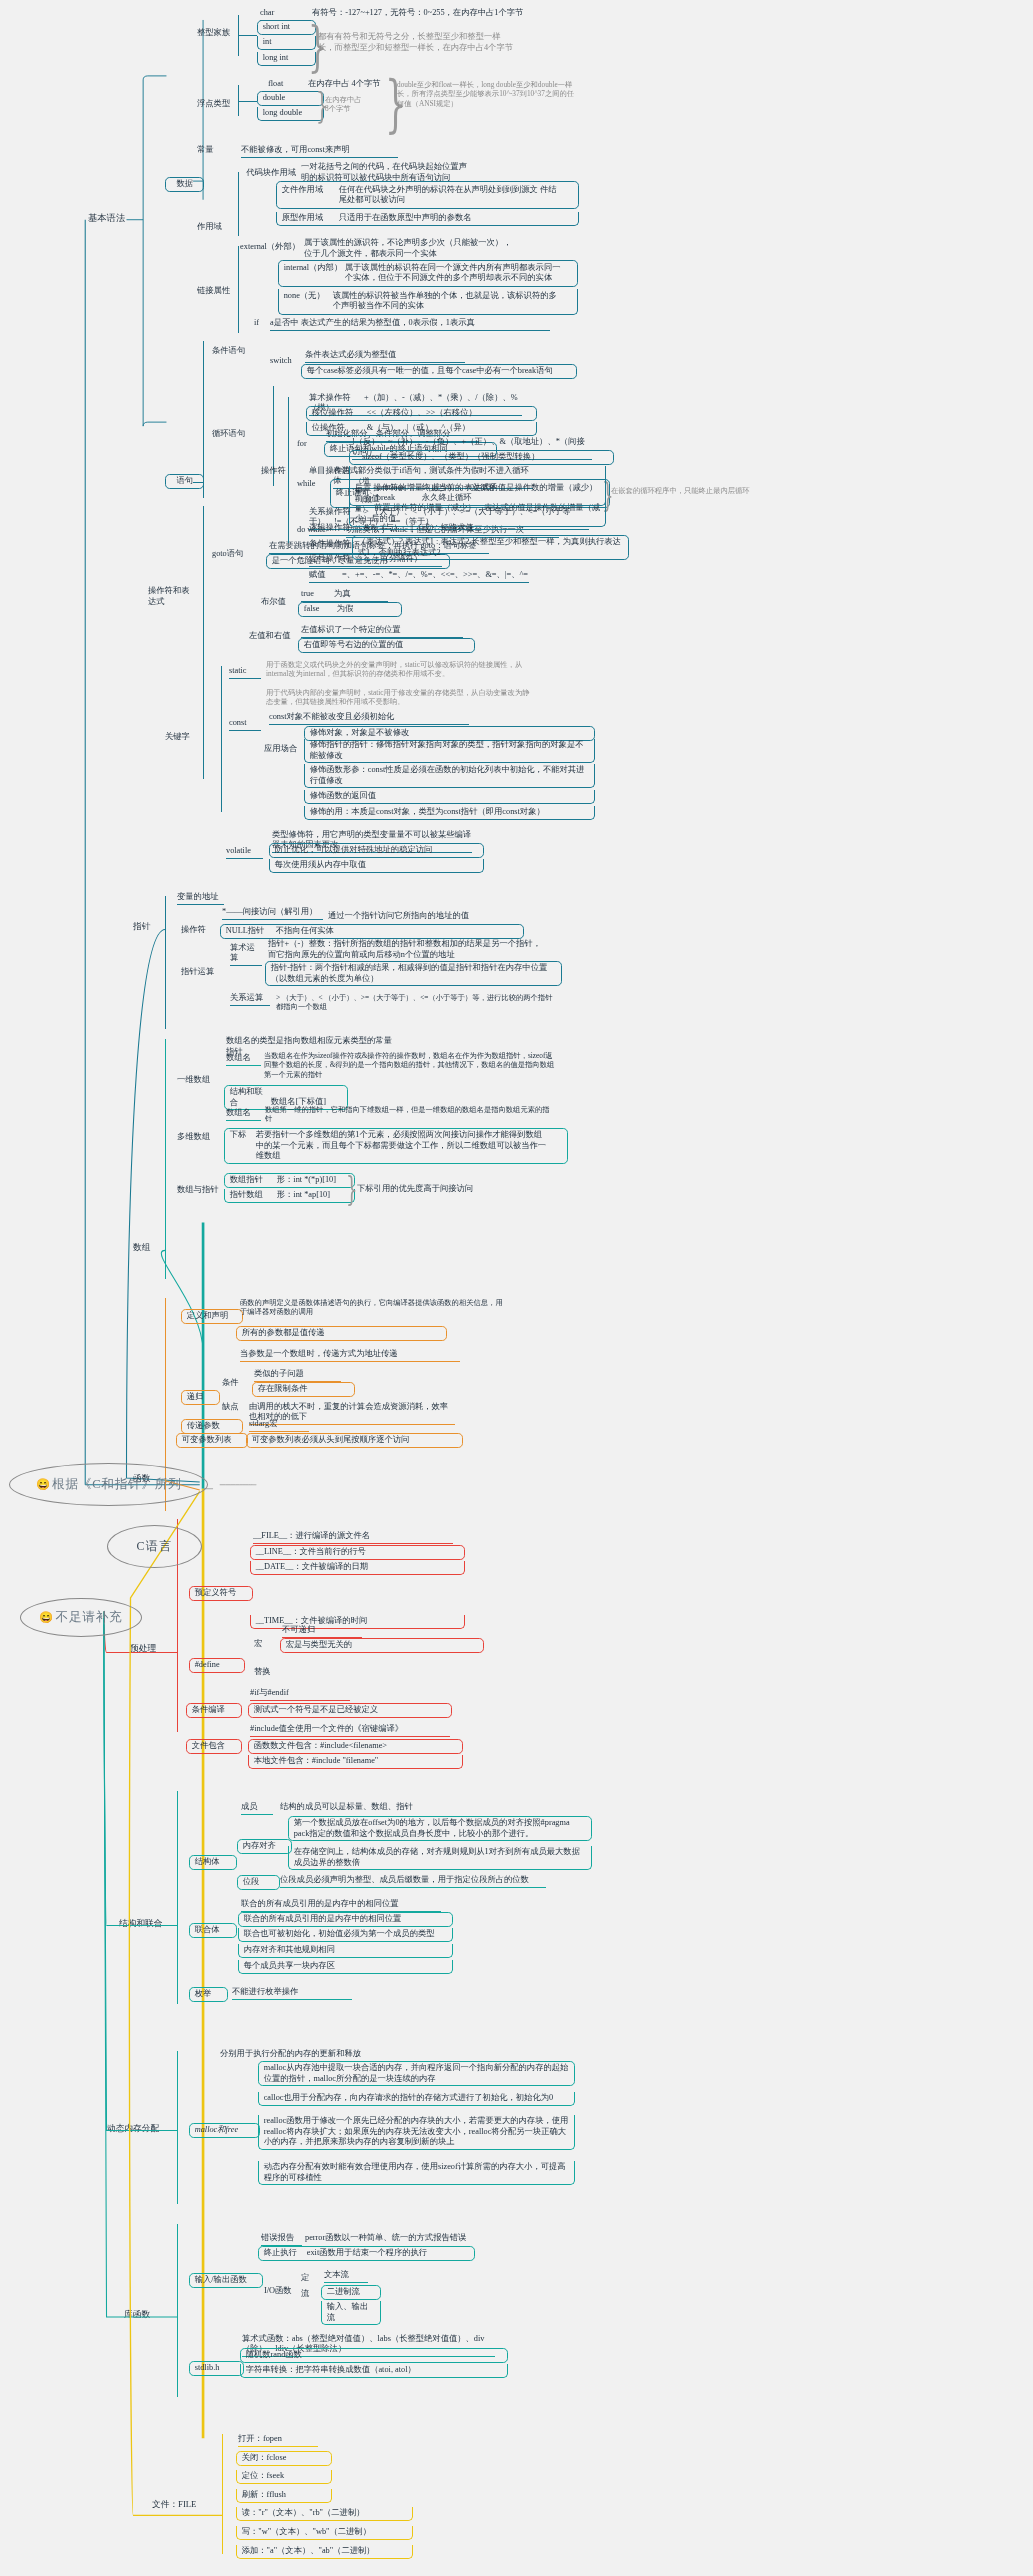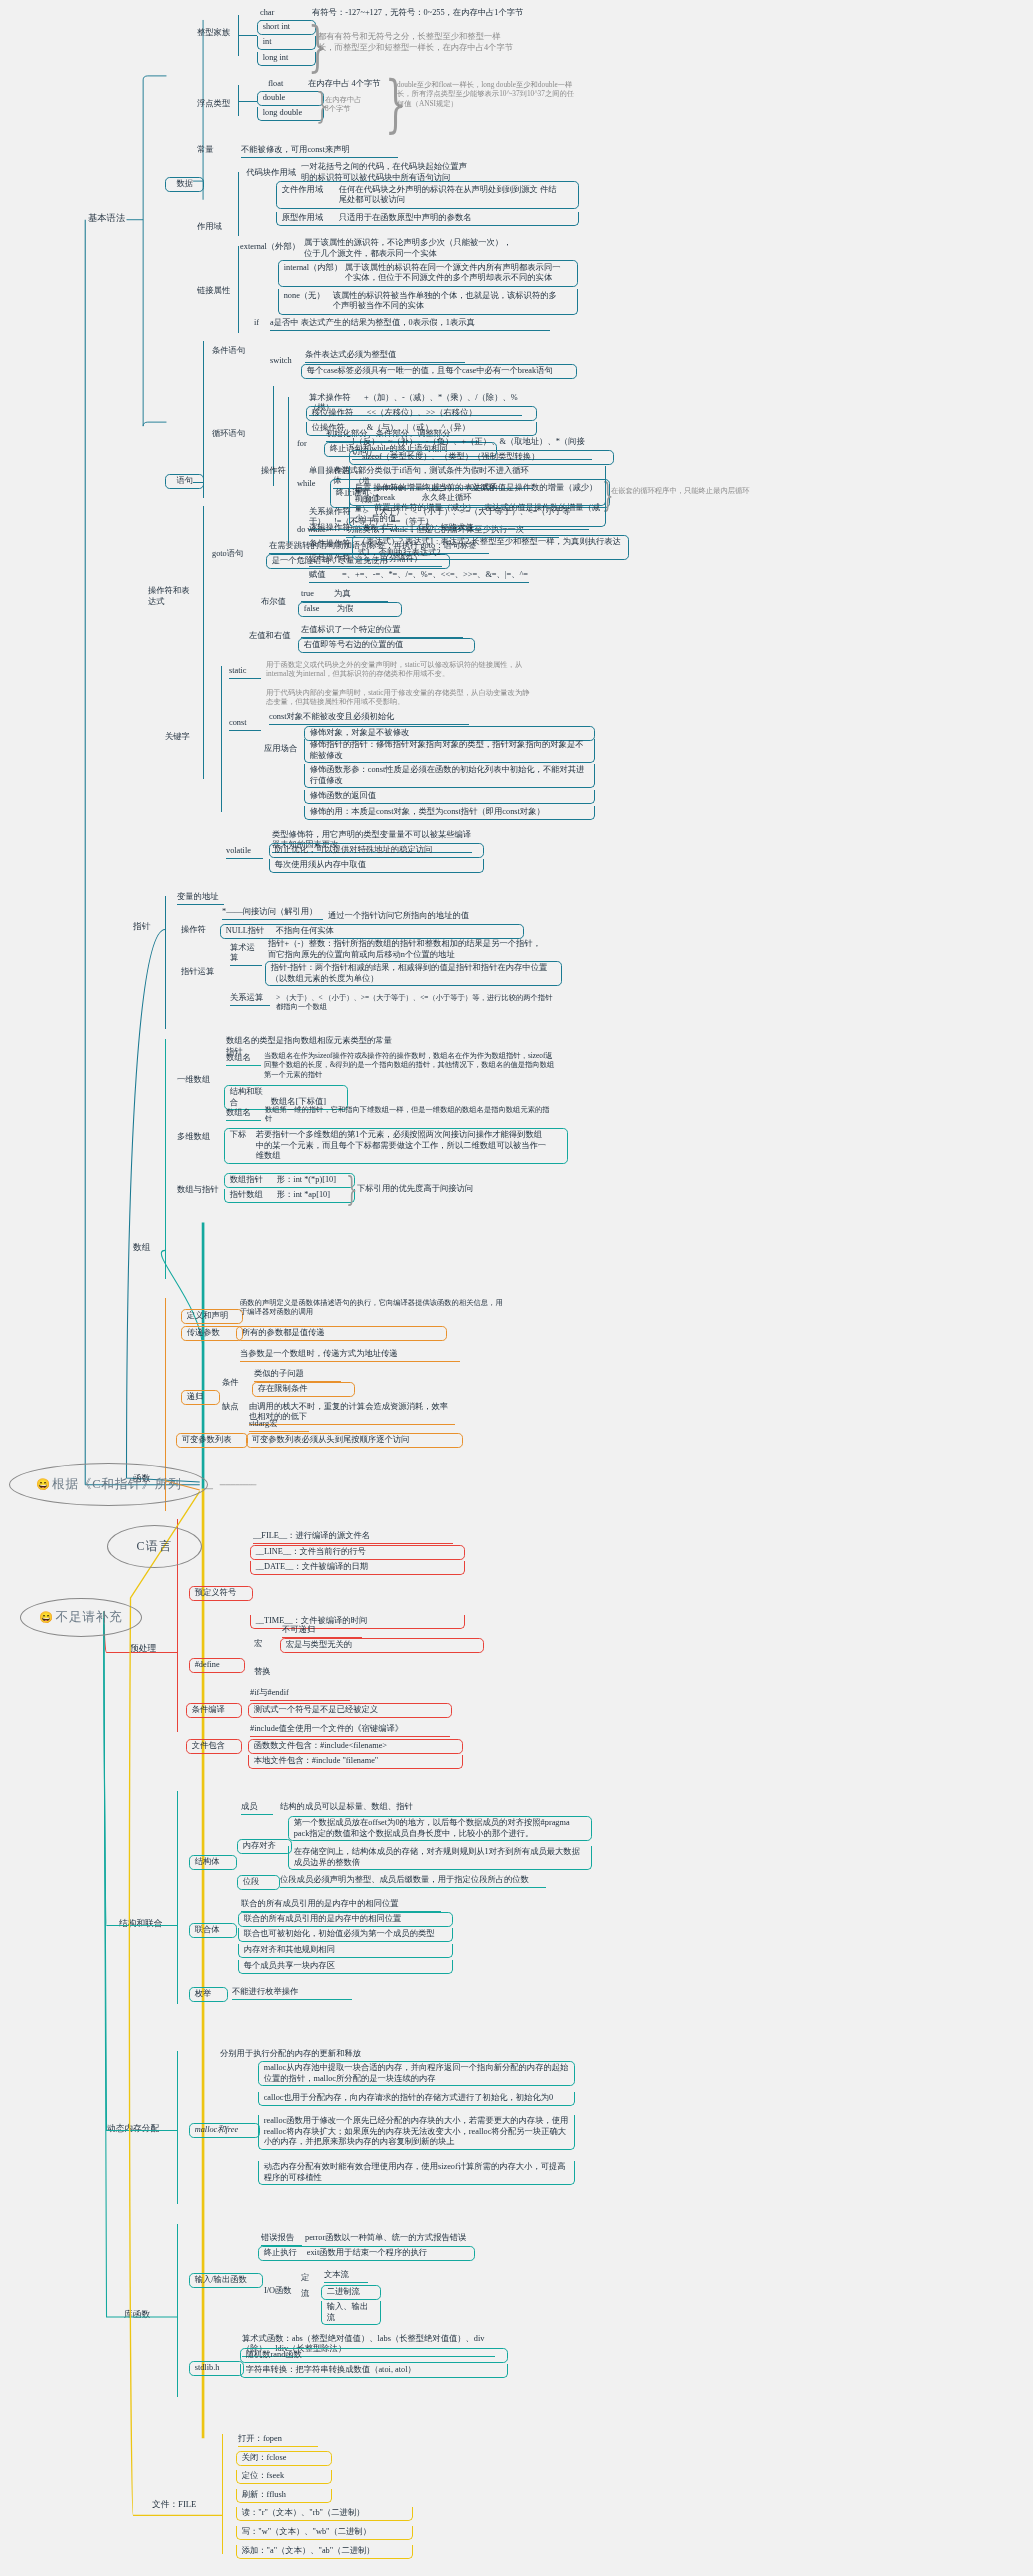--- a/index.html
+++ b/index.html
@@ -343,21 +343,21 @@
   <div class="n" style="left:133px;top:1473px;font-size:8.7px;">函数</div>
   <div class="ln v orange" style="left:165px;top:1298px;height:213px;"></div>
   <svg class="wire" viewBox="0 0 1553 3869" width="1034" height="2576">
     <path d="M248,2224 L300,2238" stroke="#e8912d" stroke-width="1.6" fill="none"></path>
   </svg>
 
   <div class="box orange" style="left:181px;top:1309px;width:51px;">定义和声明</div>
   <div class="n sm" style="left:240px;top:1298px;width:266px;">函数的声明定义是函数体描述语句的执行，它向编译器提供该函数的相关信息，用于编译器对函数的调用</div>
   <div class="box orange" style="left:236px;top:1326px;width:200px;">所有的参数都是值传递</div>
 
-  <div class="box orange" style="left:181px;top:1326px;width:51px;">传递参数</div>
+  <div class="box orange" style="left:181px;top:1419px;width:51px;">传递参数</div>
   <div class="ul orange" style="left:240px;top:1349px;width:220px;">当参数是一个数组时，传递方式为地址传递</div>
 
   <div class="box orange" style="left:181px;top:1390px;width:28px;">递归</div>
   <div class="n" style="left:222px;top:1378px;">条件</div>
   <div class="ul orange" style="left:254px;top:1369px;width:87px;">类似的子问题</div>
   <div class="box orange" style="left:252px;top:1382px;width:92px;">存在限制条件</div>
   <div class="n" style="left:222px;top:1402px;">缺点</div>
   <div class="ul orange" style="left:249px;top:1402px;width:206px;">由调用的栈大不时，重复的计算会造成资源消耗，效率也相对的的低下</div>
 
   <div class="box orange" style="left:176px;top:1433px;width:61px;">可变参数列表</div>

